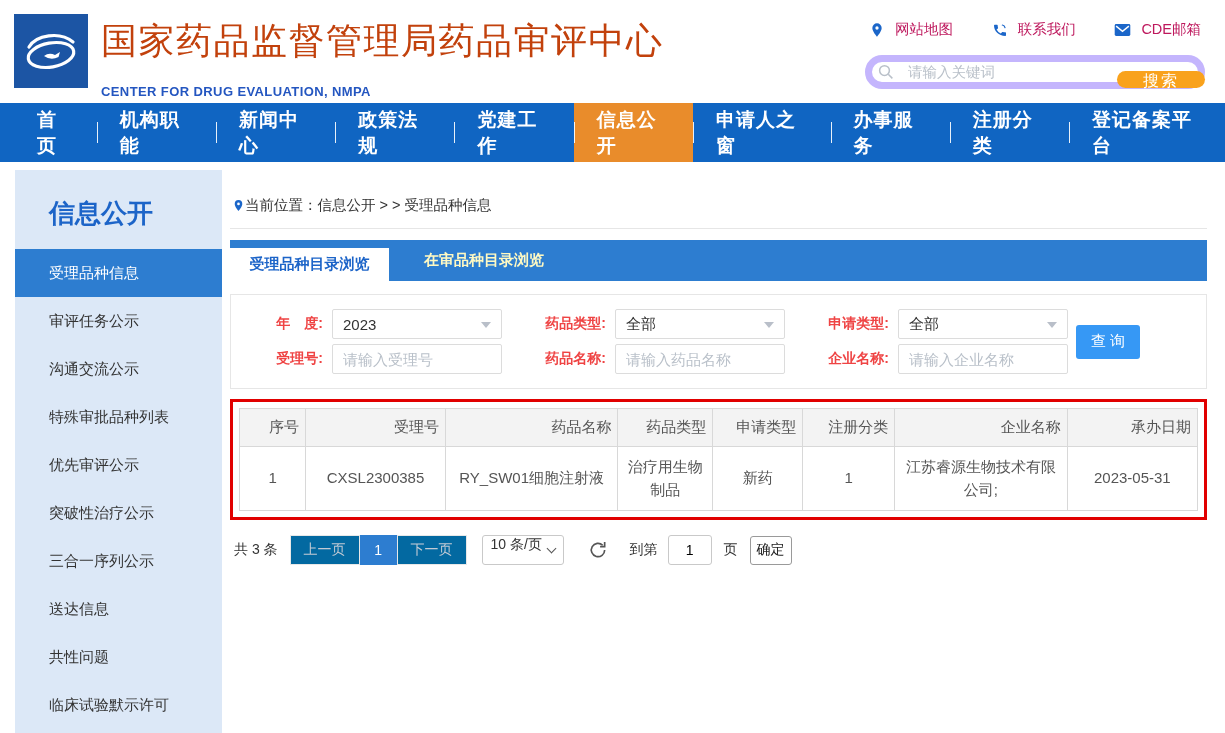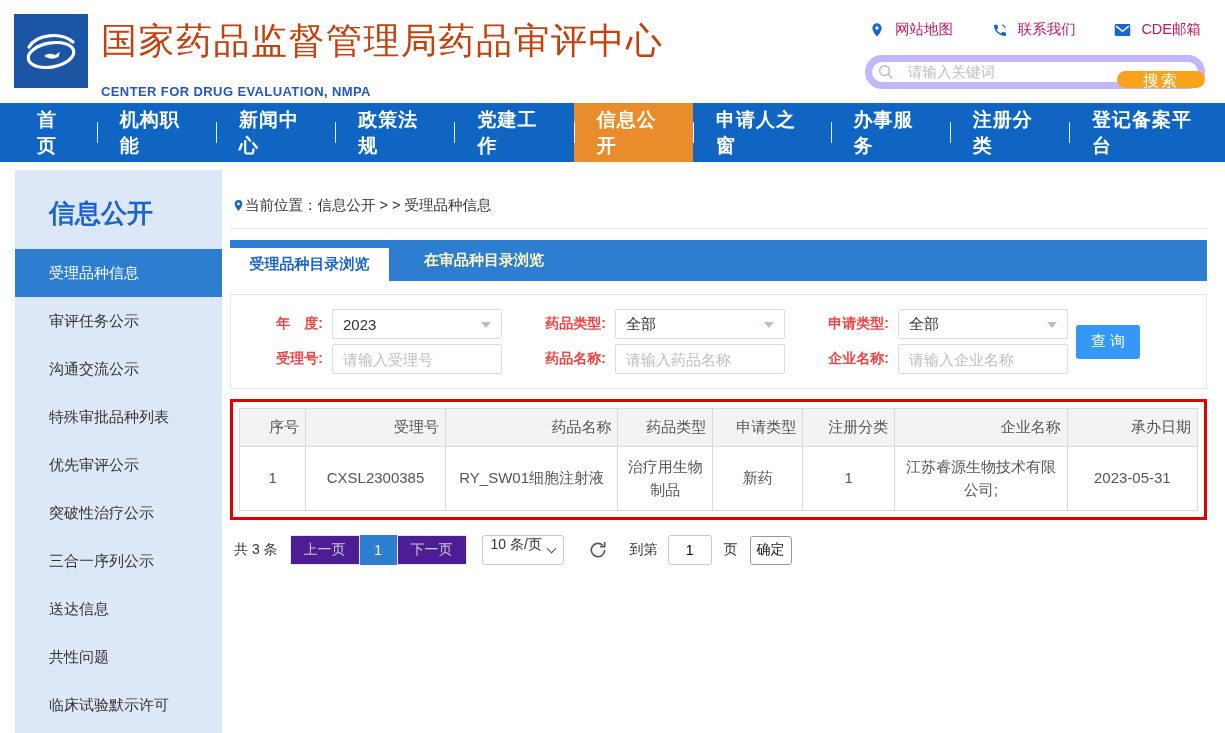--- a/index.html
+++ b/index.html
@@ -69,21 +69,21 @@
   
   .table-box { margin-top:10px; border:3px solid #e10000; padding:6px; }
   table { width:100%; border-collapse:collapse; table-layout:fixed; }
   th { background:#f3f3f3; font-weight:normal; }
   th, td { border:1px solid #d8d8d8; text-align:center; font-size:15px; color:#555; padding:9px 6px; }
   th { height:38px;text-align:right; }
   td { height:58px; line-height:1.5; }
   
   .pager { display:flex; align-items:center; margin-top:15px; padding-left:4px; font-size:14px; color:#333; }
   .pg-total { margin-right:12px; }
-  .pg-btn { width:70px; height:30px; border:1px solid #e8e8e8; background:#4c1d95;
+  .pg-btn { width:70px; height:30px; border:1px solid #e8e8e8; background:#0369a1;
     color:#c2cad4; font-size:14px; display:flex; align-items:center; justify-content:center; }
   .pg-page { width:37px; height:30px; background:#2d7dd0; color:#fff; display:flex;
     align-items:center; justify-content:center; cursor:pointer; }
   .pg-size { position:relative; width:82px; height:30px; border:1px solid #c9c9c9; border-radius:3px;
     margin-left:15px; display:flex; padding:0 8px; cursor:pointer; }
   .chev { position:absolute; right:8px; top:9px; width:7px; height:7px;
     border-right:1.7px solid #555; border-bottom:1.7px solid #555; transform:rotate(45deg); }
   .pg-refresh { margin-left:24px; cursor:pointer; display:flex; }
   .pg-goto-label { margin-left:22px; }
   .pg-goto-input { width:44px; height:30px; border:1px solid #c9c9c9; border-radius:3px;

